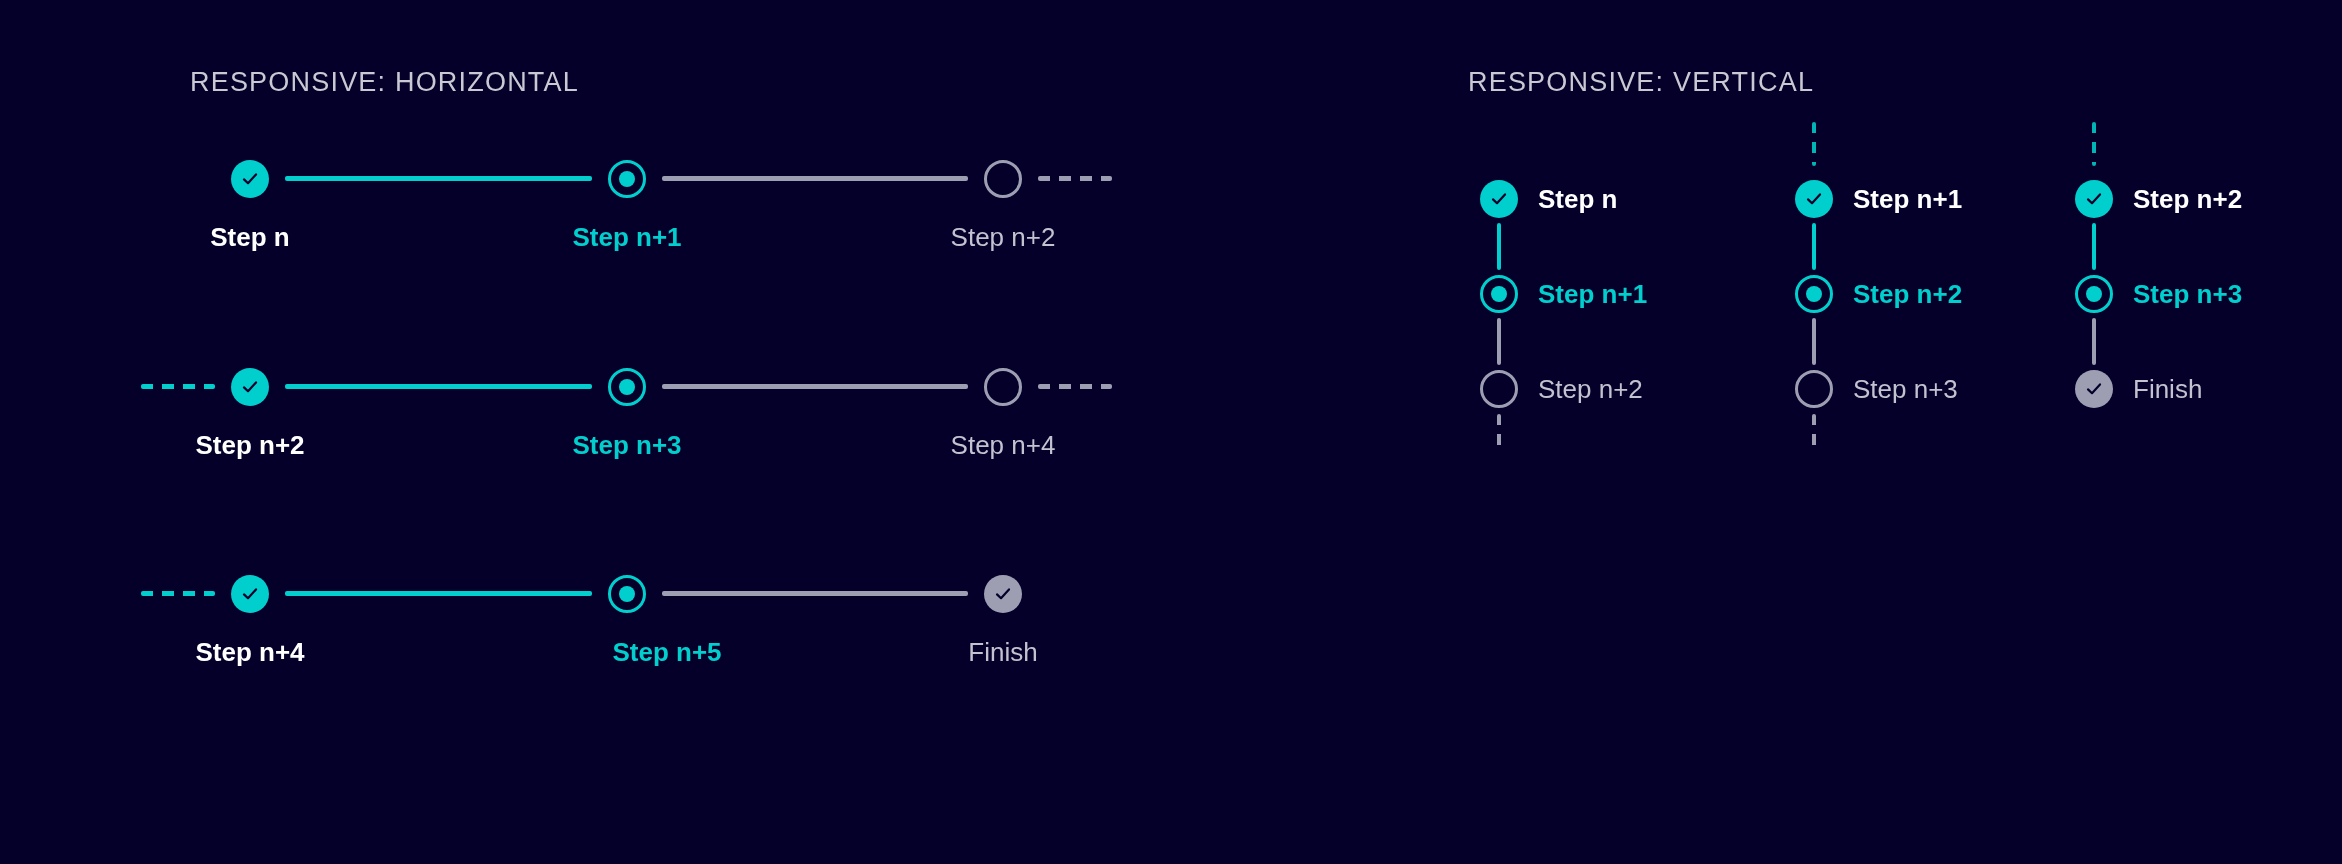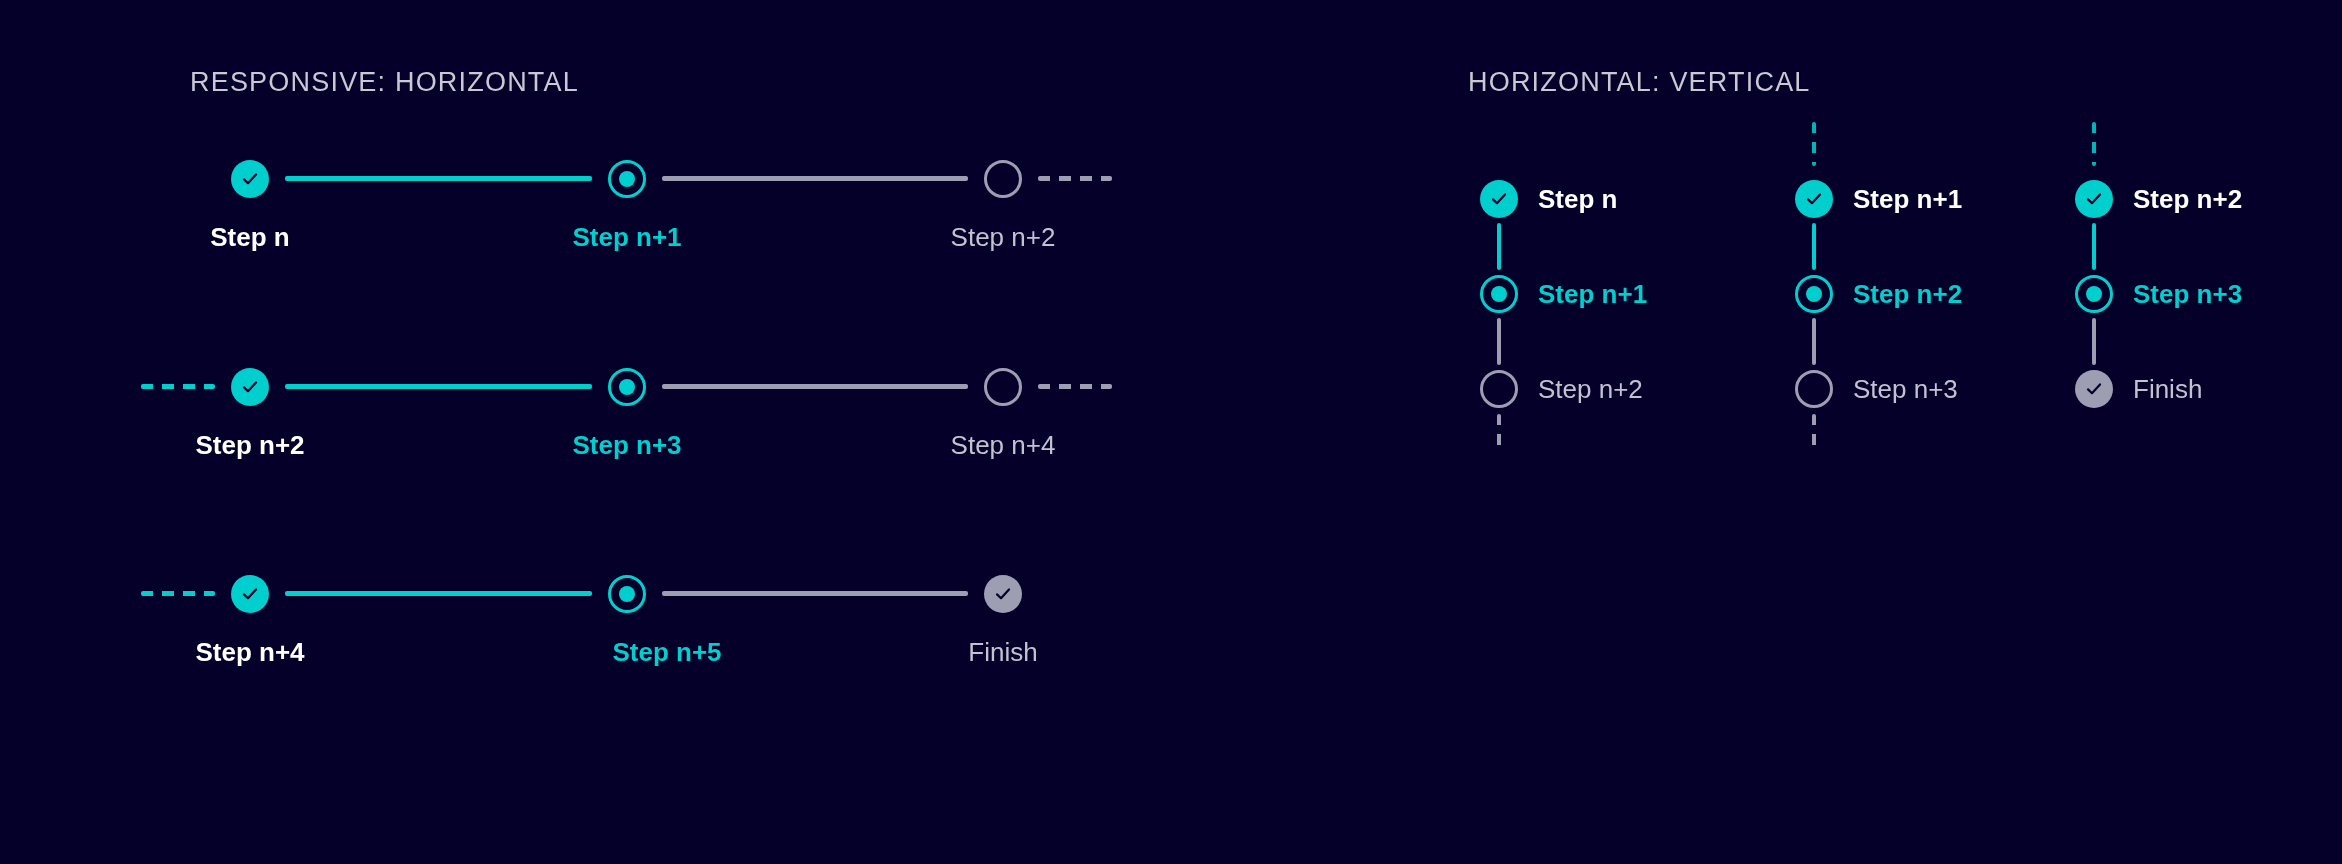--- a/index.html
+++ b/index.html
@@ -216,21 +216,21 @@
           <span>
             <svg width="22" height="22" viewBox="0 0 22 22" aria-hidden="true">
               <path d="M5 11.4 L9 15.2 L17 6.4" fill="none" stroke="#04002a" stroke-width="2.2" stroke-linecap="round" stroke-linejoin="round"></path>
             </svg>
           </span>
         </div>
         <div class="h-label state-finish" style="left: 1003px;">Finish</div>
       </div>
     </div>
 
-  <div id="heading-vertical" class="section-heading">HORIZONTAL: VERTICAL</div>
+  <div id="heading-vertical" class="section-heading">RESPONSIVE: VERTICAL</div>
 
   <div id="vertical-panel">
       <div class="v-col v-col-0" style="left: 1480px;">
         <div class="v-line solid done" style="top: 223px; height: 47px;"></div>
         <div class="v-line solid pending" style="top: 318px; height: 47px;"></div>
         <div class="v-line dashed pending" style="top: 414px; height: 40px;"></div>
         <div class="v-item v-item-0" style="top: 180px;">
           <div class="marker complete" style="position: relative;">
             <span>
               <svg width="22" height="22" viewBox="0 0 22 22" aria-hidden="true">

